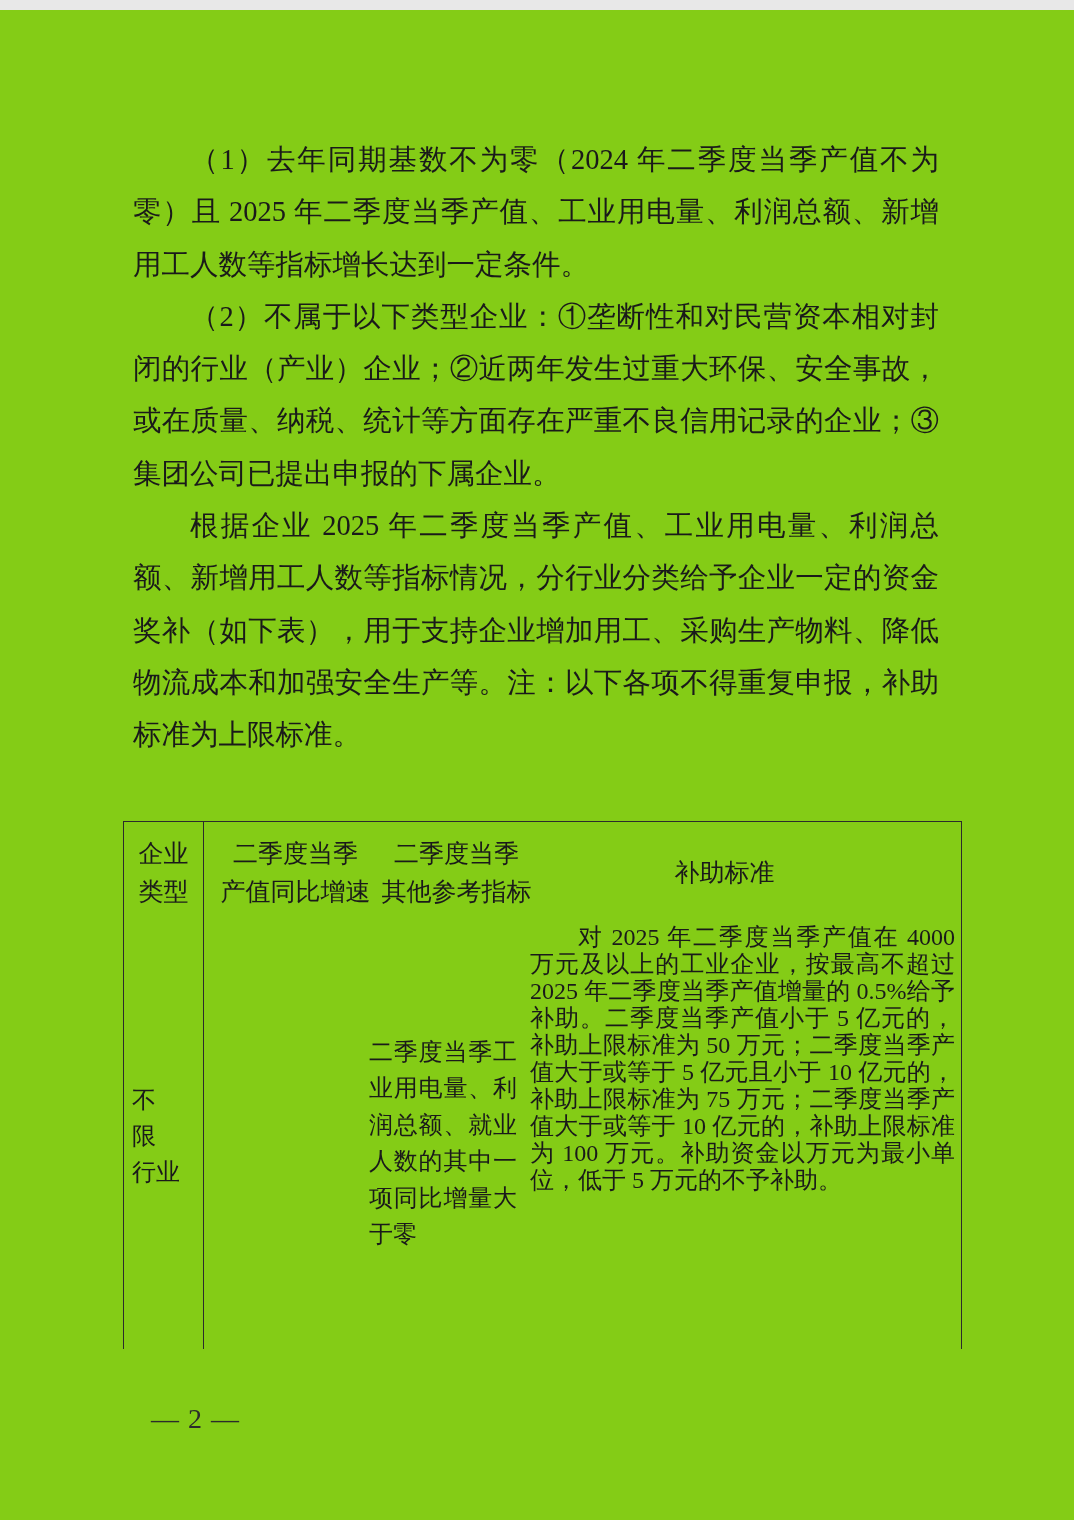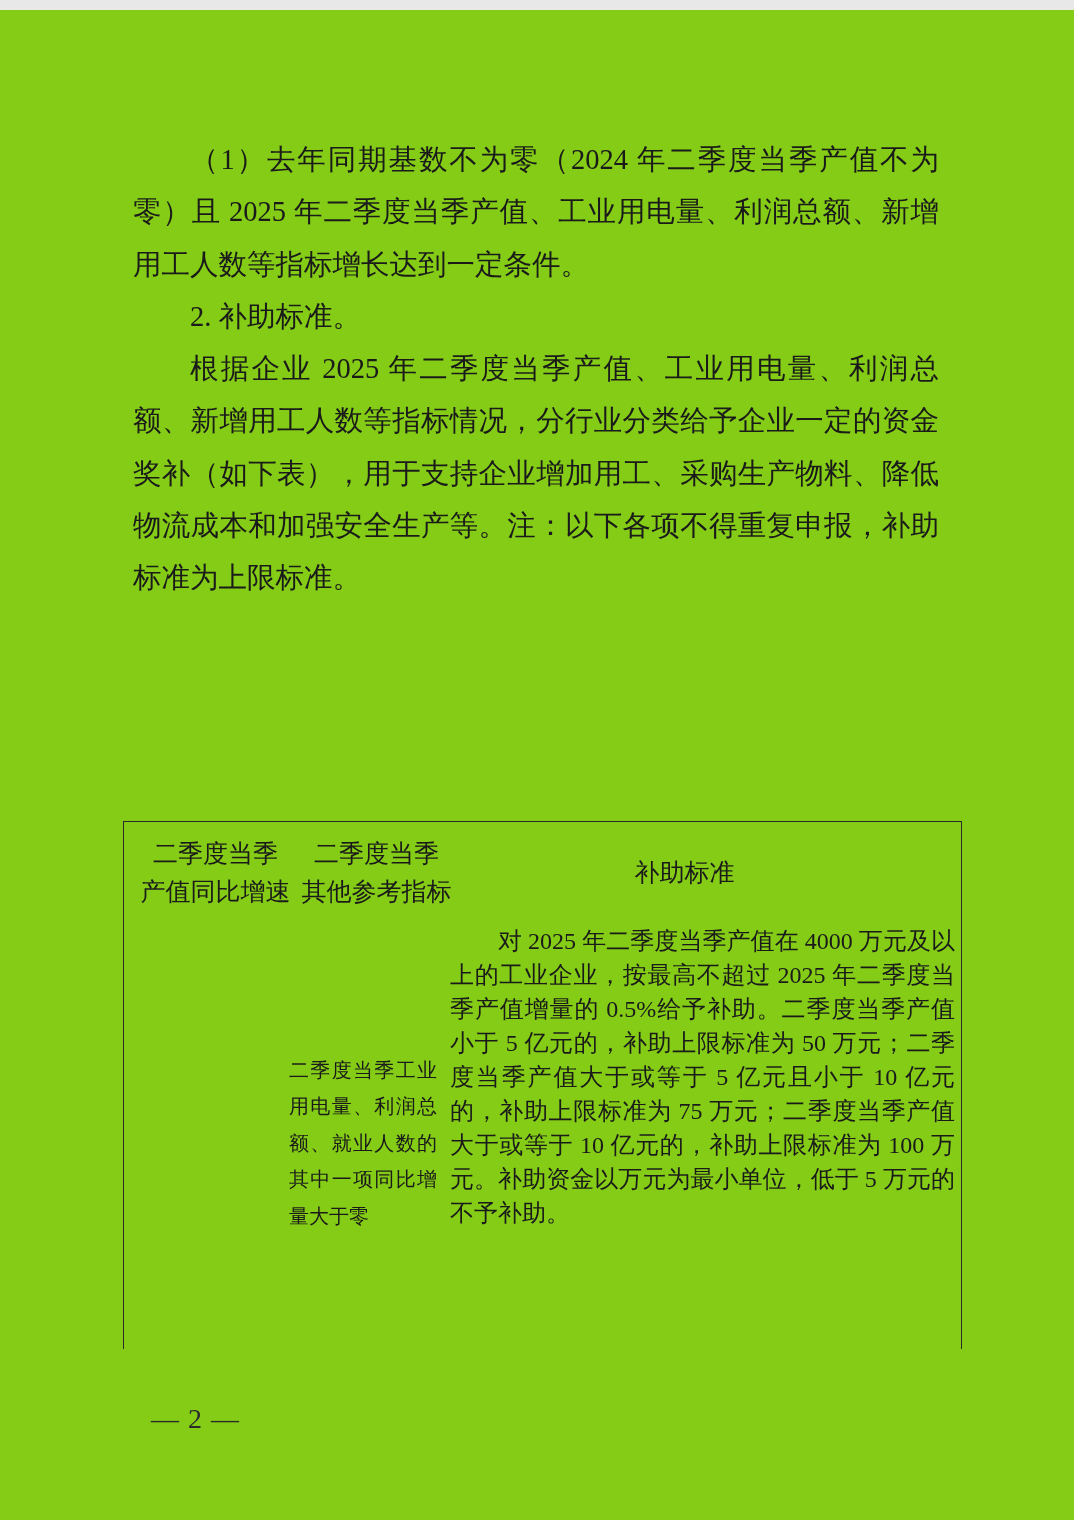--- a/index.html
+++ b/index.html
@@ -75,30 +75,30 @@
     align-items: flex-start;
     padding-left: 8px;
     line-height: 36px;
   }
   .td-ind { justify-content: center; }
   .ind-text {
     width: 148px;
     margin-left: 8px;
     margin-right: 9px;
     margin-top: 14px;
-    font-size: 20px;
+    font-size: 24px;
     line-height: 36.5px;
     text-align: justify;
     text-justify: inter-ideograph;
   }
   .td-std { display: block; }
   .std-text {
     padding: 1px 6px 0 4px;
     font-size: 24px;
-    line-height: 34px;
+    line-height: 27px;
     text-align: justify;
     text-justify: inter-ideograph;
     text-indent: 2em;
   }
 
   .footer {
     position: absolute;
     left: 151px;
     top: 1393px;
     font-size: 28px;
@@ -106,27 +106,37 @@
     color: #2b2b2b;
   }
 </style>
 </head>
 <body>
 
 <div class="page">
 
   <div class="content">
     <p>（1）去年同期基数不为零（2024 年二季度当季产值不为零）且 2025 年二季度当季产值、工业用电量、利润总额、新增用工人数等指标增长达到一定条件。</p>
-    <p>2. 补助标准。</p>
+    <p>（2）不属于以下类型企业：①垄断性和对民营资本相对封闭的行业（产业）企业；②近两年发生过重大环保、安全事故，或在质量、纳税、统计等方面存在严重不良信用记录的企业；③集团公司已提出申报的下属企业。</p>
     <p>根据企业 2025 年二季度当季产值、工业用电量、利润总额、新增用工人数等指标情况，分行业分类给予企业一定的资金奖补（如下表），用于支持企业增加用工、采购生产物料、降低物流成本和加强安全生产等。注：以下各项不得重复申报，补助标准为上限标准。</p>
   </div>
 
   <div class="doc-table">
 
 
+    <div class="col col-type">
+      <div class="th">
+        <span>企业</span>
+        <span>类型</span>
+      </div>
+      <div class="td td-type">
+        <div>不　限</div>
+        <div>行业</div>
+      </div>
+    </div>
 
     <div class="col col-growth">
       <div class="th th-growth">
         <span>二季度当季</span>
         <span>产值同比增速</span>
       </div>
     </div>
 
     <div class="col col-ind">
       <div class="th th-ind">

